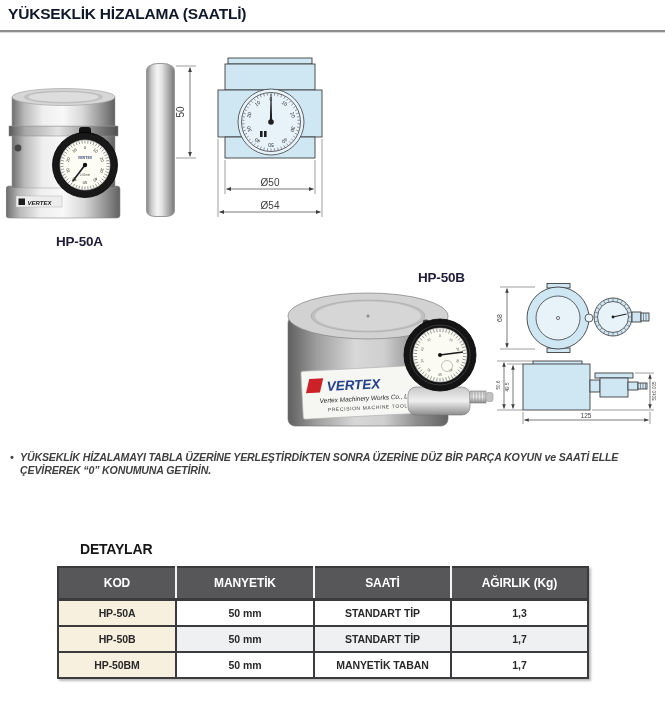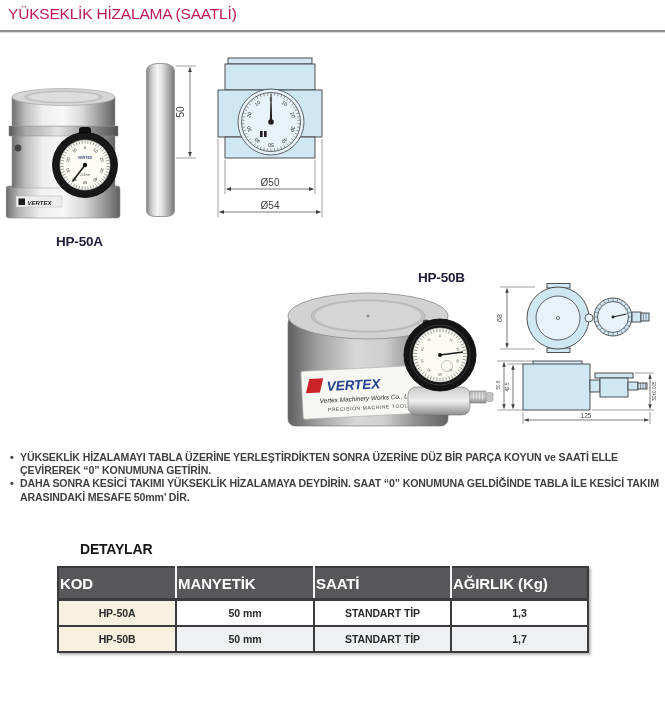--- a/index.html
+++ b/index.html
@@ -6,53 +6,53 @@
   body{
     width:665px;height:708px;position:relative;overflow:hidden;
     background:#ffffff;
     font-family:"Liberation Sans", sans-serif;
     -webkit-font-smoothing:antialiased;
   }
   .abs{position:absolute;}
 
   
   .page-title{
-    left:8px;top:5px;font-size:15.5px;font-weight:normal;color:#be185d;
+    left:8px;top:5px;font-size:15.5px;font-weight:bold;color:#0f172a;
     letter-spacing:-0.2px;
   }
   .title-rule{left:0;top:30px;width:665px;height:2px;background:#8e8e90;border-bottom:1px solid #d9d9d9;}
 
   
   .prod-label{font-size:13.5px;font-weight:bold;color:#201d3a;letter-spacing:-0.2px;}
 
   
   .pin{
     left:146px;top:63px;width:27px;height:152px;
     background:linear-gradient(90deg,#8a8a8a 0%,#cfcfcf 18%,#f4f4f4 38%,#e3e3e3 55%,#b5b5b5 75%,#7d7d7d 100%);
     border:1px solid #9a9a9a;
     border-radius:12px 12px 9px 9px / 8px 8px 6px 6px;
   }
 
   
   .notes{
     left:8px;top:451px;width:652px;margin:0;padding:0 0 0 2px;
     font-size:10.6px;font-weight:bold;color:#3f3f41;line-height:13.2px;
-    letter-spacing:-0.15px;list-style:none;
+    letter-spacing:-0.15px;list-style:none;font-style:italic;
   }
   .notes li{position:relative;padding-left:10px;margin:0;}
   .notes li::before{content:"•";position:absolute;left:0;top:0;}
 
   
   .detaylar{left:80px;top:541px;font-size:14px;font-weight:bold;color:#161616;letter-spacing:-0.2px;}
   .tablewrap{left:57px;top:566px;}
   table{border-collapse:collapse;table-layout:fixed;width:530px;box-shadow:2px 2px 2px rgba(130,130,130,.55);}
   th{
-    background:#57575a;color:#ffffff;font-size:15px;font-weight:bold;height:28px;
+    background:#57575a;color:#ffffff;font-size:12px;font-weight:bold;height:28px;
     border-right:2px solid #f4f4f4;border-top:2px solid #3b3b3d;border-bottom:3px solid #3b3b3d;
-    letter-spacing:-0.1px;text-align:left;
+    letter-spacing:-0.1px;text-align:center;
   }
   th:last-child{border-right:2px solid #3b3b3d;margin-left:8px;}
   th:first-child{border-left:2px solid #3b3b3d;}
   td{
     border:2px solid #3b3b3d;height:22px;text-align:center;
     font-size:10.5px;font-weight:bold;color:#29292b;letter-spacing:-0.1px;background:#fff;
   }
   td.c0{background:#f8f0de;}
   tbody tr:nth-child(even) td:not(.c0){background:#eef0f1;}
 
@@ -304,21 +304,20 @@
 
     <line class="ext" x1="28" y1="144" x2="28" y2="156"></line>
     <line class="ext" x1="155" y1="144" x2="155" y2="156"></line>
     <line class="dim" x1="29.5" y1="152" x2="153.5" y2="152" marker-start="url(#ar3)" marker-end="url(#ar3)"></line>
     <text class="dimt" x="91" y="149.5" font-size="6.5" text-anchor="middle">125</text>
   </g>
 </svg>
 
 <ul class="abs notes">
     <li>YÜKSEKLİK HİZALAMAYI TABLA ÜZERİNE YERLEŞTİRDİKTEN SONRA ÜZERİNE DÜZ BİR PARÇA KOYUN ve SAATİ ELLE ÇEVİREREK “0” KONUMUNA GETİRİN.</li>
-    <li>DAHA SONRA KESİCİ TAKIMI YÜKSEKLİK HİZALAMAYA DEYDİRİN. SAAT “0” KONUMUNA GELDİĞİNDE TABLA İLE KESİCİ TAKIM ARASINDAKİ MESAFE 50mm’ DİR.</li>
   </ul>
 
 <div class="abs detaylar">DETAYLAR</div>
 
 <div class="abs tablewrap">
   <table>
     <colgroup>
       <col style="width:118px">
         <col style="width:138px">
         <col style="width:137px">
@@ -338,15 +337,21 @@
           <td>50 mm</td>
           <td>STANDART TİP</td>
           <td>1,3</td>
         </tr>
         <tr>
           <td class="c0">HP-50B</td>
           <td>50 mm</td>
           <td>STANDART TİP</td>
           <td>1,7</td>
         </tr>
+        <tr>
+          <td class="c0">HP-50BM</td>
+          <td>50 mm</td>
+          <td>MANYETİK TABAN</td>
+          <td>1,7</td>
+        </tr>
       </tbody>
   </table>
 </div>
 
 </body></html>

